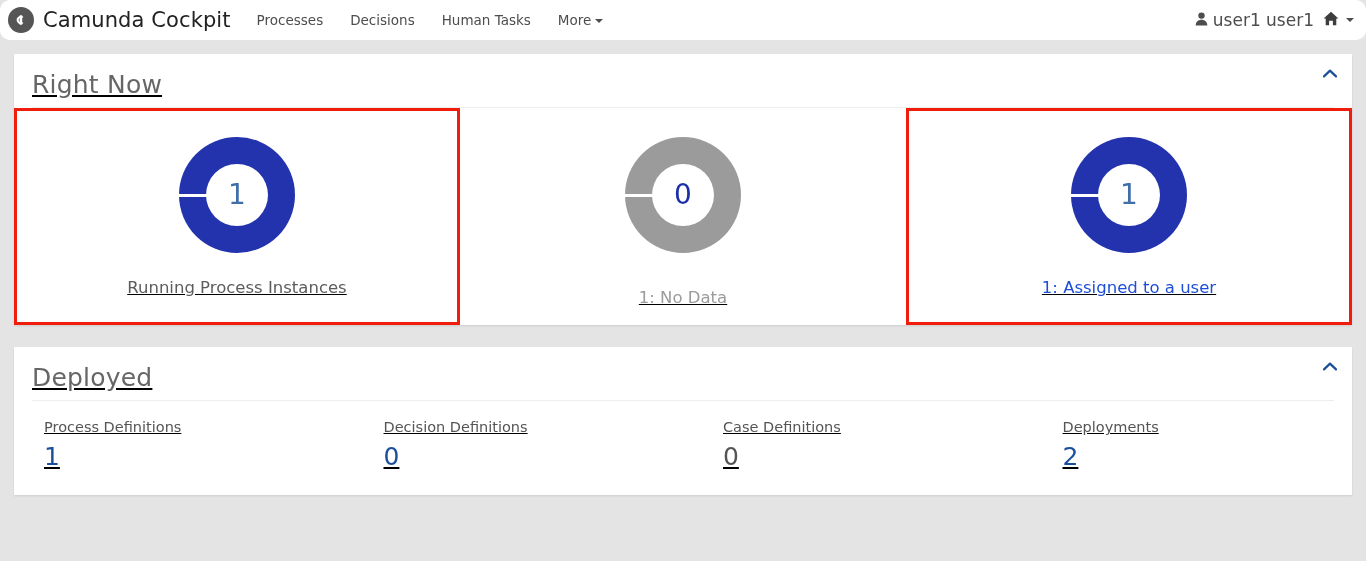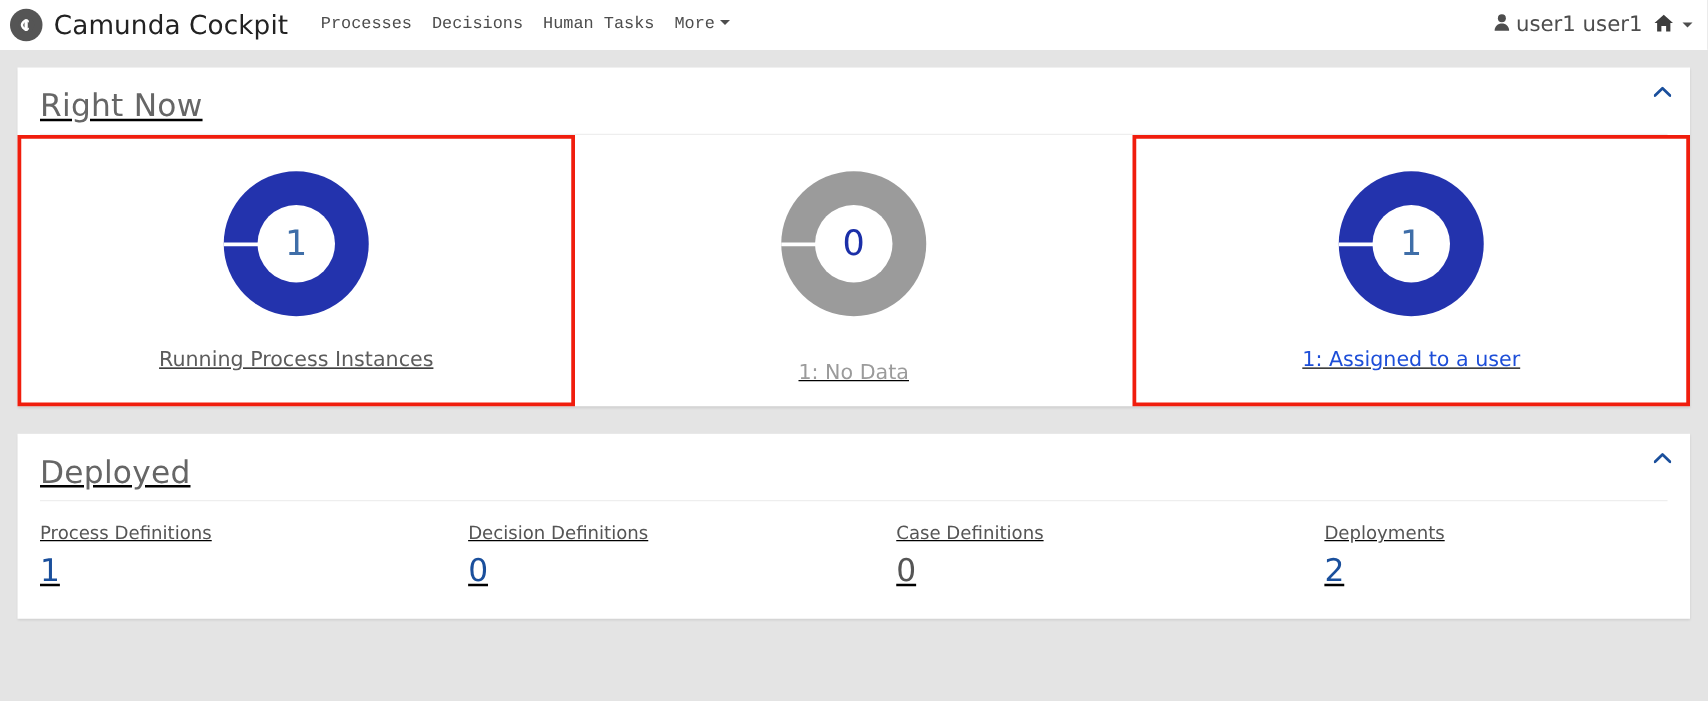--- a/index.html
+++ b/index.html
@@ -17,20 +17,21 @@
   
   .navbar {
     height: 40px;
     background: #ffffff;
     display: flex;
     align-items: center;
     padding: 0 12px 0 8px;
     box-sizing: border-box;
     position: relative;
     border-bottom: 1px solid #ffffff;
+    border-radius: 10px;
   }
   .brand {
     display: flex;
     align-items: center;
     gap: 9px;
   }
   .logo {
     width: 26px;
     height: 26px;
     border-radius: 50%;
@@ -45,22 +46,21 @@
     font-size: 21px;
     color: #222222;
     font-weight: 400;
     letter-spacing: 0.1px;
     white-space: nowrap;
   }
   .nav-links {
     display: flex;
     align-items: center;
     margin-left: 18px;
-    gap: 0px;
-    font-family: Liberation Mono, monospace;
+    gap: 11px;
   }
   .nav-link {
     font-size: 13.5px;
     color: #4d4d4d;
     padding: 0 8px;
     white-space: nowrap;
     cursor: pointer;
     text-decoration: none;
   }
   .caret {
@@ -189,21 +189,21 @@
     font-size: 16.5px;
     color: #5c5c5c;
     text-align: right;
   }
   .metric-label.link { color: #1d4ed8; cursor: pointer; }
   .metric-label.muted { color: #9b9b9b; margin-top: 35px; }
 
   
   .stats {
     display: flex;
-    padding: 18px 0 26px 0;
+    padding: 18px 0 26px 12px;
     gap: 32px;
   }
   .stat {
     flex: 1 1 0;
     padding-left: 18px;
     box-sizing: border-box;
   }
   .stat-label {
     font-size: 14.5px;
     color: #555555;

